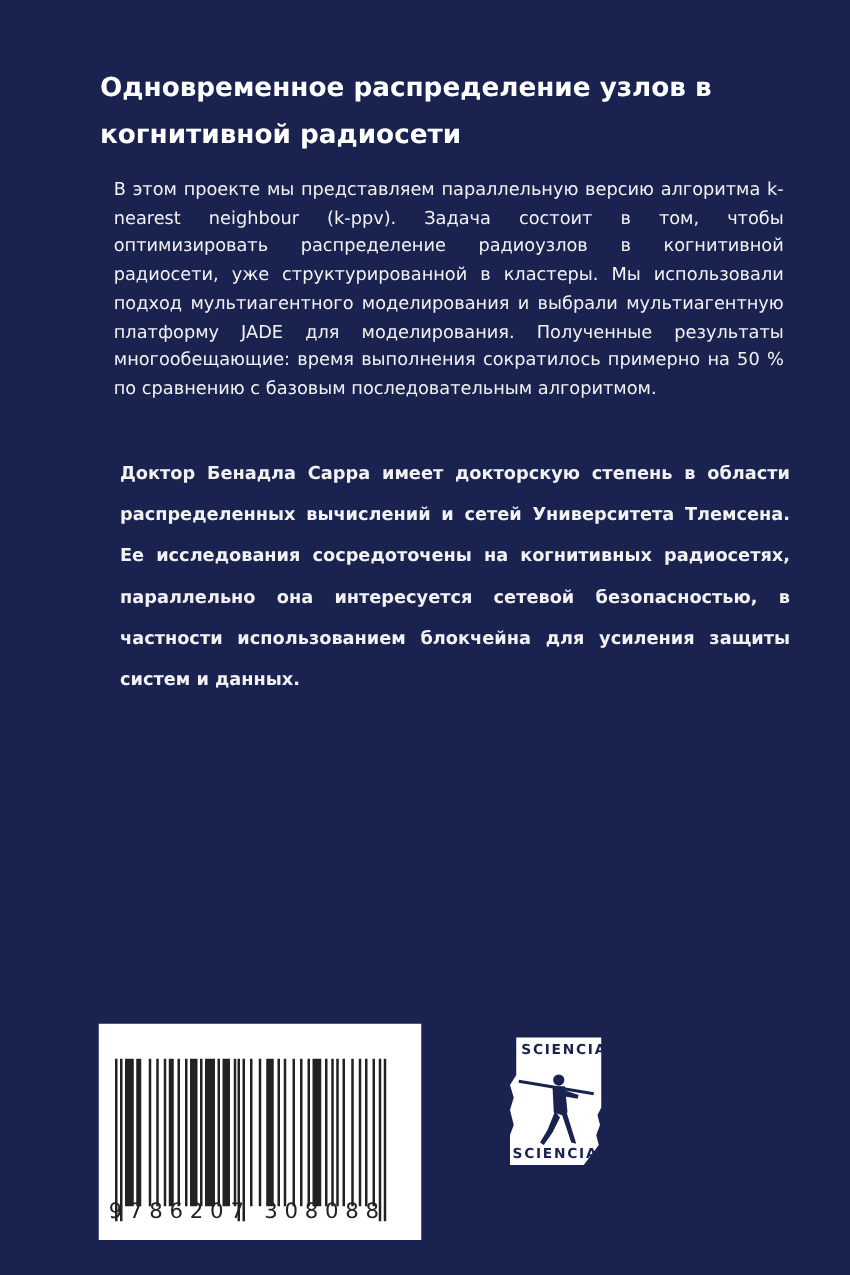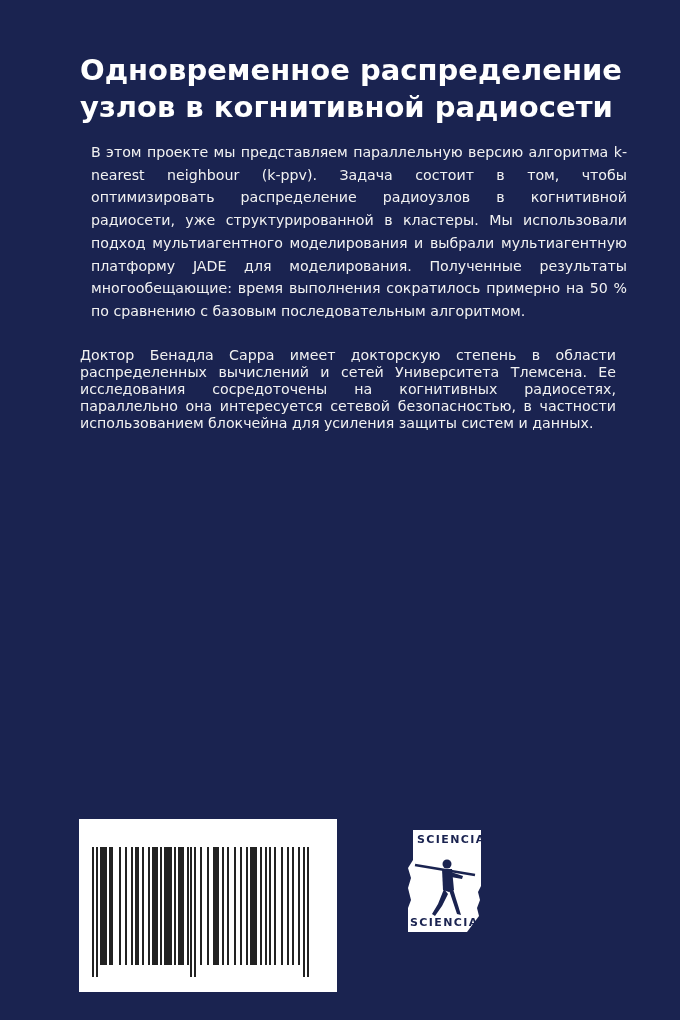--- a/index.html
+++ b/index.html
@@ -12,21 +12,21 @@
       font-family: "DejaVu Sans", sans-serif;
       color: #ffffff;
     }
     .title {
       position: absolute;
       left: 80px;
       top: 52px;
       width: 545px;
       font-family: "DejaVu Sans", sans-serif;
       font-weight: bold;
-      font-size: 29px;
+      font-size: 21px;
       line-height: 37px;
       color: #ffffff;
       margin: 0;
     }
     .abstract {
       position: absolute;
       left: 80px;
       top: 130px;
       width: 536px;
       font-size: 14.2px;
@@ -34,24 +34,25 @@
       text-align: justify;
       color: #f2f2f2;
       margin: 11px;
     }
     .bio {
       position: absolute;
       left: 80px;
       top: 347px;
       width: 536px;
       font-size: 14.2px;
-      line-height: 17px;
+      line-height: 33px;
       text-align: justify;
       color: #f2f2f2;
-      margin: 0;
+      margin: 16px;
+      font-weight: bold;
     }
     .barcode-box {
       position: absolute;
       left: 79px;
       top: 819px;
       width: 258px;
       height: 173px;
       background: #ffffff;
     }
     .barcode-box svg { position: absolute; left: 0; top: 0; }
@@ -126,20 +127,21 @@
       <rect x="190" y="28" width="2" height="118"></rect>
       <rect x="195" y="28" width="2" height="118"></rect>
       <rect x="202" y="28" width="2" height="118"></rect>
       <rect x="208" y="28" width="2" height="118"></rect>
       <rect x="213" y="28" width="2" height="118"></rect>
       <rect x="219" y="28" width="2" height="118"></rect>
       <rect x="224" y="28" width="2" height="130"></rect>
       <rect x="228" y="28" width="2" height="130"></rect>
     </g>
   </svg>
+  <div class="barcode-digits">9 7 8 6 2 0 7   3 0 8 0 8 8</div>
 </div>
 
 <div class="logo">
   <svg width="80" height="106" viewBox="0 0 80 106">
     <path d="M8 2 L76 2 L76 58 L73 64 L75 72 L72 80 L74 88 L62 104 L3 104 L3 80 L6 72 L3 60 L6 50 L3 40 L8 32 Z" fill="#ffffff"></path>
 
     <line x1="10" y1="37" x2="70" y2="47" stroke="#1a2350" stroke-width="2.5"></line>
 
     <circle cx="42" cy="36" r="4.5" fill="#1a2350"></circle>
 

